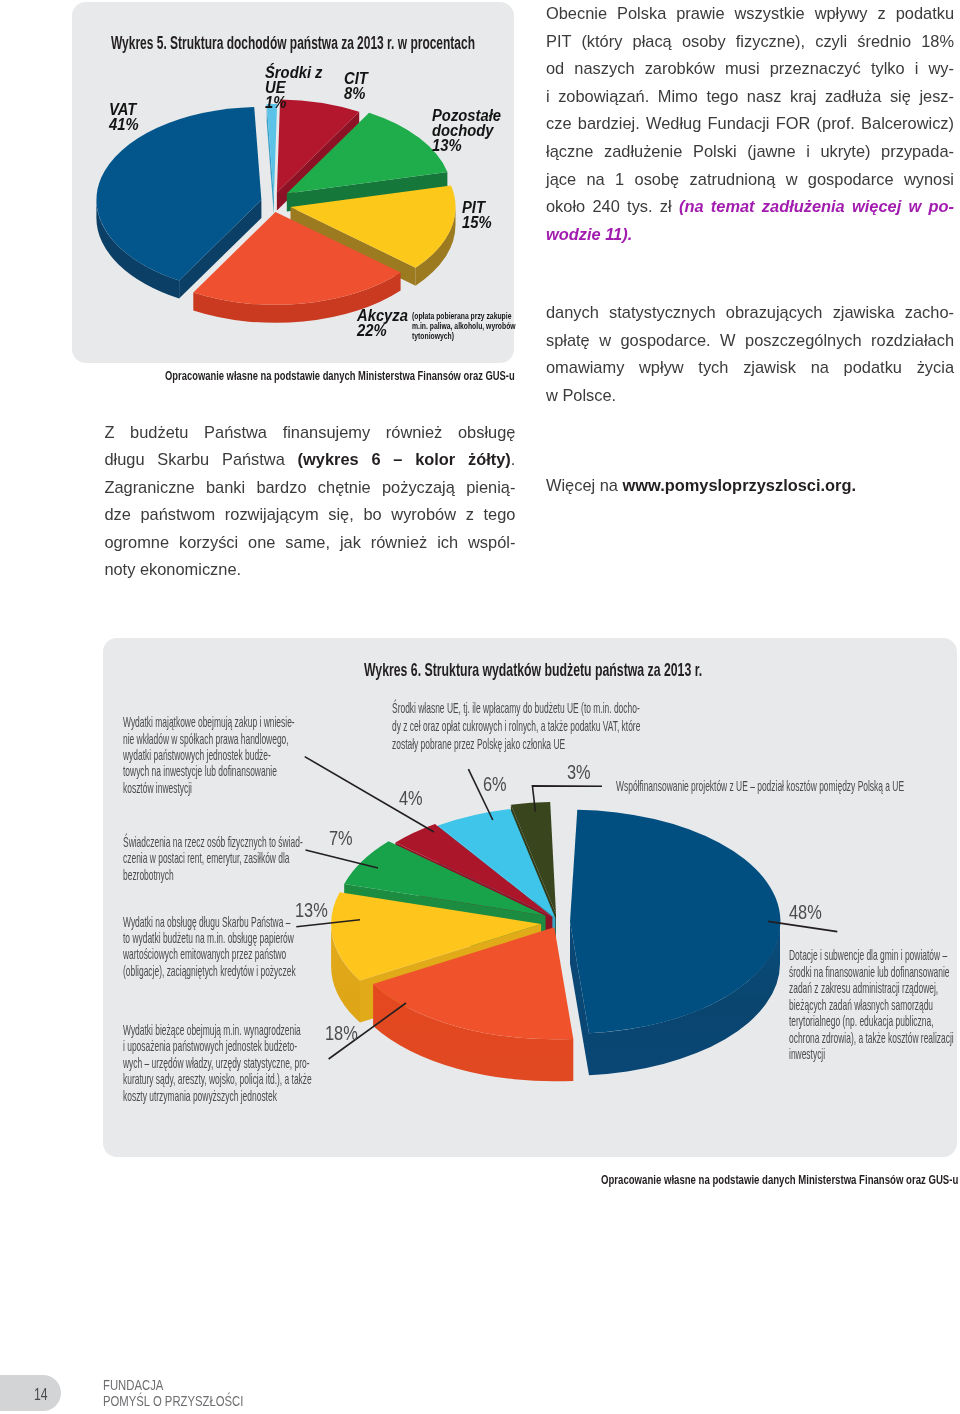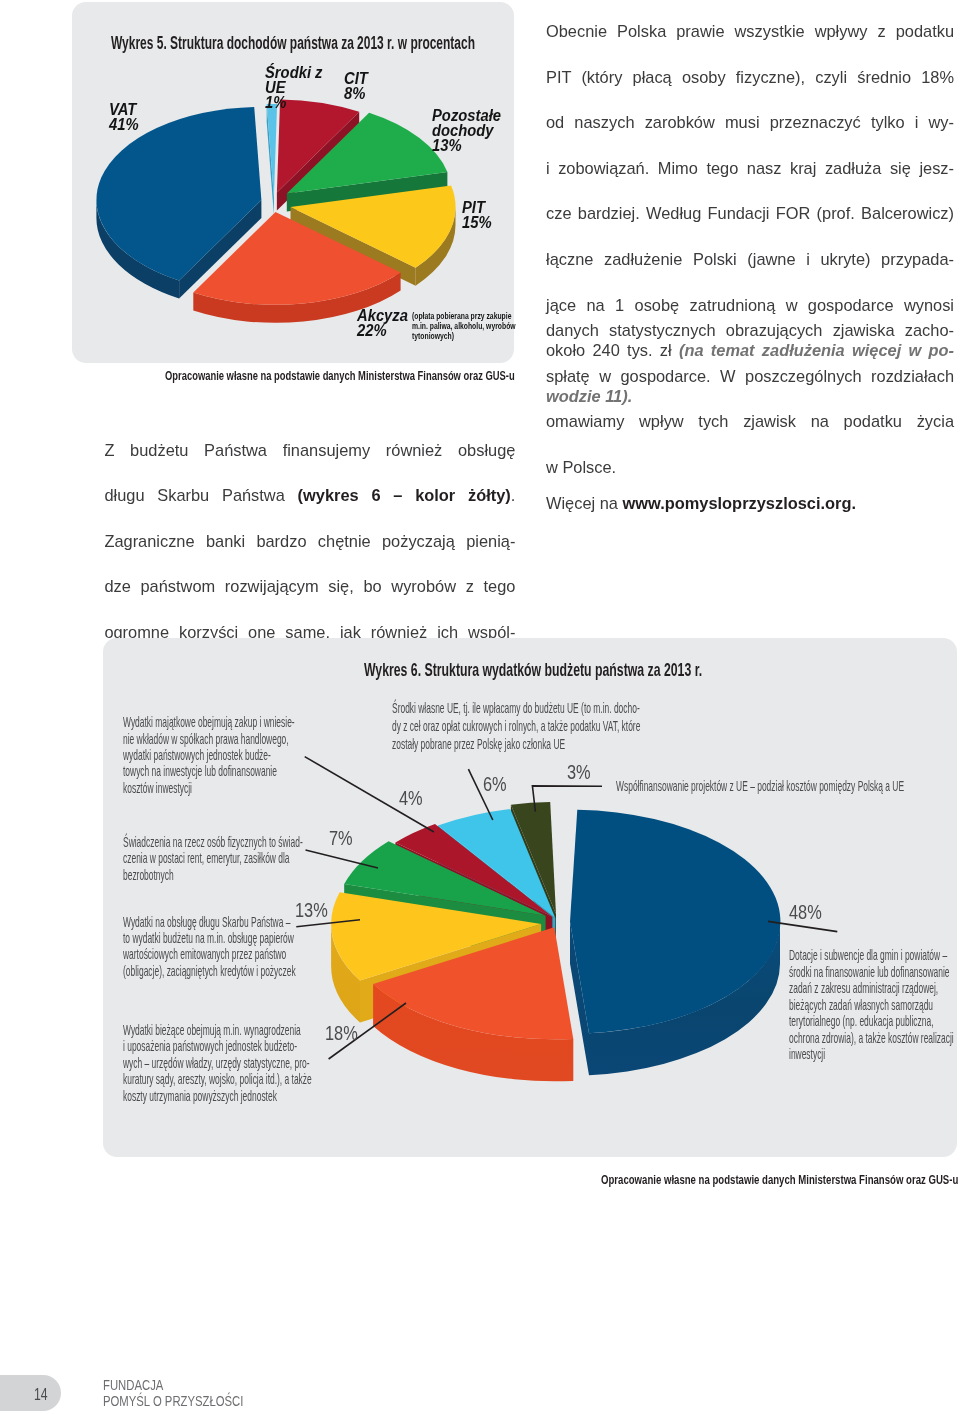--- a/index.html
+++ b/index.html
@@ -23,24 +23,24 @@
       transform:scaleX(0.82);transform-origin:left top;}
   #chart6-src{transform:scaleX(0.7745) !important;}
   .src-note{position:absolute;font-size:12.4px;font-weight:bold;color:#231f20;
       font-family:"Liberation Sans",sans-serif;transform:scaleX(0.758);transform-origin:left top;
       white-space:nowrap;line-height:12.4px;}
 
 
   
   .body-col{position:absolute;color:#3b3b3d;font-family:"Liberation Sans",sans-serif;}
   .tline{font-size:16.4px;height:27.6px;line-height:27.6px;text-align:justify;text-align-last:justify;
-         white-space:pre-wrap;margin-top:18px;}
+         white-space:pre-wrap;}
   .tline.last{text-align-last:left;}
   .tline b{font-weight:bold;color:#231f20;}
-  .tline i{font-style:italic;font-weight:bold;color:#737373;}
+  .tline i{font-style:italic;font-weight:bold;color:#a21caf;}
 
   
   #chart6-title{left:363.6px;top:661.8px;font-size:17.7px;font-weight:bold;color:#231f20;
       line-height:17.7px;transform:scaleX(0.694);transform-origin:left top;white-space:nowrap;}
   .c6note{position:absolute;font-size:14.2px;line-height:16.4px;color:#4b4b4d;
       font-family:"Liberation Sans",sans-serif;transform:scaleX(0.595);transform-origin:left top;}
   .c6note .nline{white-space:nowrap;}
   .c6pct{position:absolute;font-size:19.3px;color:#4b4b4d;font-family:"Liberation Sans",sans-serif;
       white-space:nowrap;line-height:19.3px;transform:scaleX(0.85);transform-origin:left top;}
 
@@ -123,20 +123,21 @@
   </div>
 <div class="body-col" id="text-right-3" style="left:546px;top:472px;width:408px">
     <div class="tline last">Więcej na <b>www.pomysloprzyszlosci.org.</b></div>
   </div>
 <div class="body-col" id="text-left-1" style="left:104.4px;top:418.5px;width:411px">
     <div class="tline">Z budżetu Państwa finansujemy również obsługę</div>
     <div class="tline">długu Skarbu Państwa <b>(wykres 6 – kolor żółty)</b>.</div>
     <div class="tline">Zagraniczne banki bardzo chętnie pożyczają pienią-</div>
     <div class="tline">dze państwom rozwijającym się, bo wyrobów z tego</div>
     <div class="tline">ogromne korzyści one same, jak również ich wspól-</div>
+    <div class="tline last">noty ekonomiczne.</div>
   </div>
 
 <div class="panel" id="panel-chart6"></div>
 
 <svg class="abs" id="chart6-svg" width="960" height="1414" viewBox="0 0 960 1414" style="left:0;top:0">
   <defs>
     <linearGradient id="g6blue" x1="0" y1="0" x2="0" y2="1">
       <stop offset="0" stop-color="#0b4d7d"></stop>
         <stop offset="0.55" stop-color="#09456e"></stop>
         <stop offset="1" stop-color="#0a4776"></stop>

